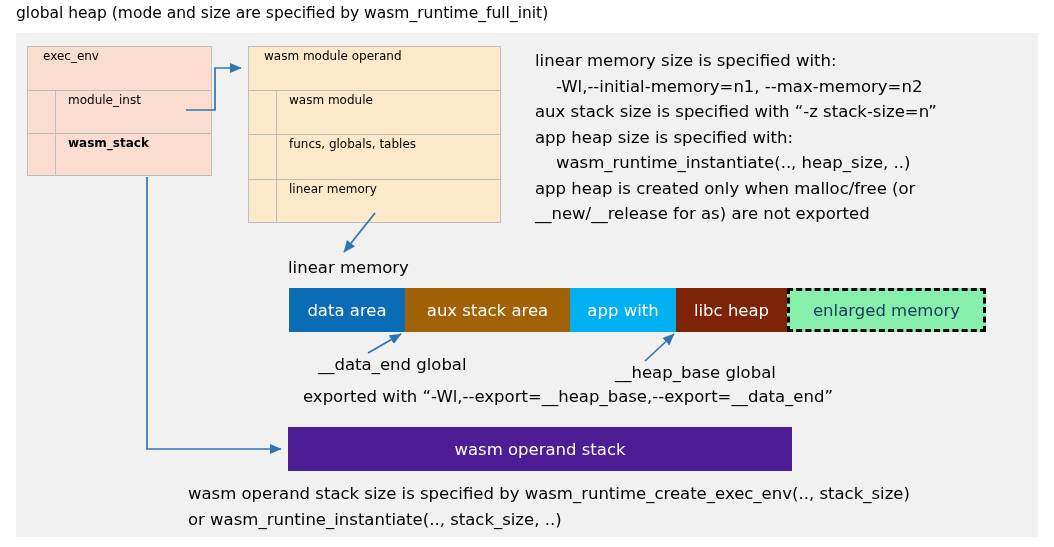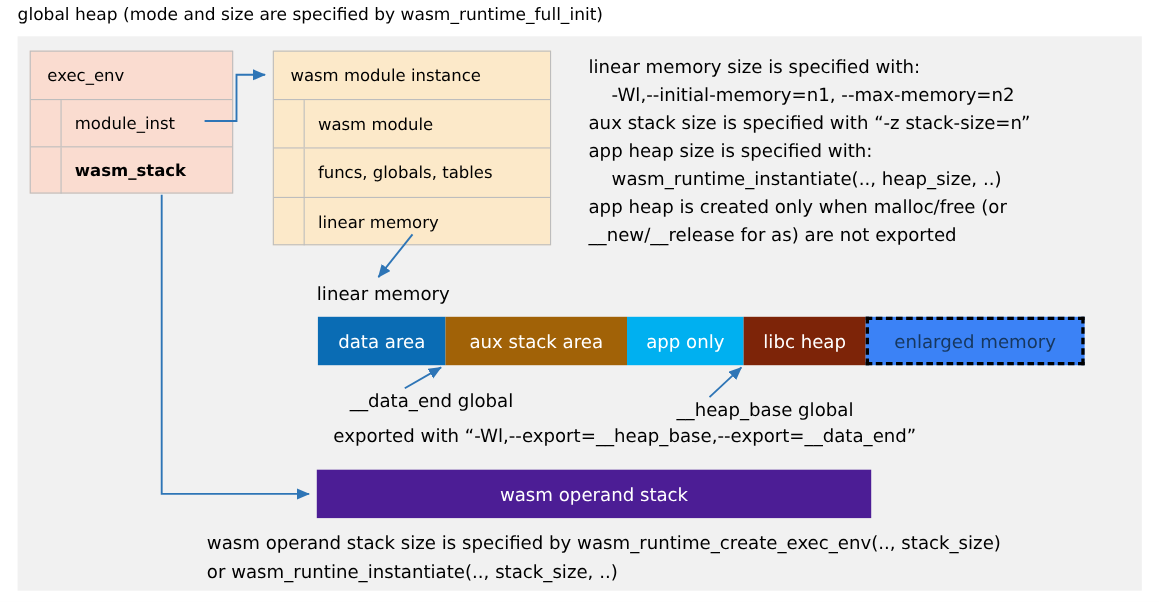--- a/index.html
+++ b/index.html
@@ -6,22 +6,22 @@
   body{width:1054px;height:547px;position:relative;overflow:hidden;
        font-family:"DejaVu Sans","Liberation Sans",sans-serif;color:#000;}
   .abs{position:absolute;}
 
   #title{left:16px;top:3px;font-size:15.5px;line-height:20px;white-space:nowrap;}
 
   #panel{left:16px;top:33px;width:1022px;height:504px;background:#f1f1f1;}
 
   
   .sbox{position:absolute;border:1px solid #bdbdbd;box-sizing:border-box;}
-  .srow{position:relative;box-sizing:border-box;display:flex;align-items:center;
-        font-size:15px;line-height:18px;white-space:nowrap;}
+  .srow{position:relative;box-sizing:border-box;display:flex;
+        font-size:12px;line-height:18px;white-space:nowrap;}
   .srow.head{padding-left:15px;}
   .srow.sub{padding-left:0;}
   .gutter{width:28px;height:100%;box-sizing:border-box;border-right:1px solid #bdbdbd;flex:none;}
   .sublabel{padding-left:12px;}
 
   #execenv{left:27px;top:46px;width:185px;height:130px;background:#fadcd0;}
   #execenv .srow{border-bottom:1px solid #bdbdbd;}
   #execenv .srow:last-child{border-bottom:none;font-weight:bold;}
   #execenv .r0{height:44px;}
   #execenv .r1{height:43px;}
@@ -36,21 +36,21 @@
   #wmi .r3{height:43px;}
 
   
   #note{left:535px;top:48px;font-size:16.5px;line-height:25.5px;white-space:pre;}
 
   
   #lmlabel{left:288px;top:258px;font-size:16.5px;}
   #strip{left:289px;top:288px;height:44px;display:flex;}
   .seg{display:flex;align-items:center;justify-content:center;color:#ffffff;
        font-size:16.5px;white-space:nowrap;box-sizing:border-box;}
-  .seg.dashed{background:#3b82f6;color:#17375e;border:3px dashed #000;}
+  .seg.dashed{background:#86efac;color:#17375e;border:3px dashed #000;}
 
   
   #dataend{left:318px;top:355px;font-size:16.5px;white-space:nowrap;}
   #heapbase{left:597px;top:363px;font-size:16.5px;white-space:nowrap;margin-left:18px;}
   #exported{left:303px;top:387px;font-size:16.5px;white-space:nowrap;}
 
   
   #opstack{left:288px;top:427px;width:504px;height:44px;background:#4c1d95;
            display:flex;align-items:center;justify-content:center;
            color:#fff;font-size:16.5px;white-space:nowrap;}
@@ -74,21 +74,21 @@
     <span class="sublabel">module_inst</span>
   </div>
   <div class="srow sub r2">
     <span class="gutter"></span>
     <span class="sublabel">wasm_stack</span>
   </div>
 </div>
 
 <div class="sbox" id="wmi">
   <div class="srow head r0">
-    <span>wasm module instance</span>
+    <span>wasm module operand</span>
   </div>
   <div class="srow sub r1">
     <span class="gutter"></span>
     <span class="sublabel">wasm module</span>
   </div>
   <div class="srow sub r2">
     <span class="gutter"></span>
     <span class="sublabel">funcs, globals, tables</span>
   </div>
   <div class="srow sub r3">
@@ -107,21 +107,21 @@
 
 <div class="abs" id="lmlabel">linear memory</div>
 <div class="abs" id="strip">
     <div class="seg" style="width: 116px; background: rgb(10, 108, 180); color: rgb(255, 255, 255);">
       <span>data area</span>
     </div>
     <div class="seg" style="width: 165px; background: #a16207; color: rgb(255, 255, 255);">
       <span>aux stack area</span>
     </div>
     <div class="seg" style="width: 106px; background: rgb(0, 176, 240); color: rgb(255, 255, 255);">
-      <span>app only</span>
+      <span>app with</span>
     </div>
     <div class="seg" style="width: 111px; background: rgb(125, 36, 8); color: rgb(255, 255, 255);">
       <span>libc heap</span>
     </div>
     <div class="seg dashed" style="width: 199px; color: rgb(23, 55, 94);">
       <span>enlarged memory</span>
     </div>
   </div>
 
 <div class="abs" id="dataend">__data_end global</div>

